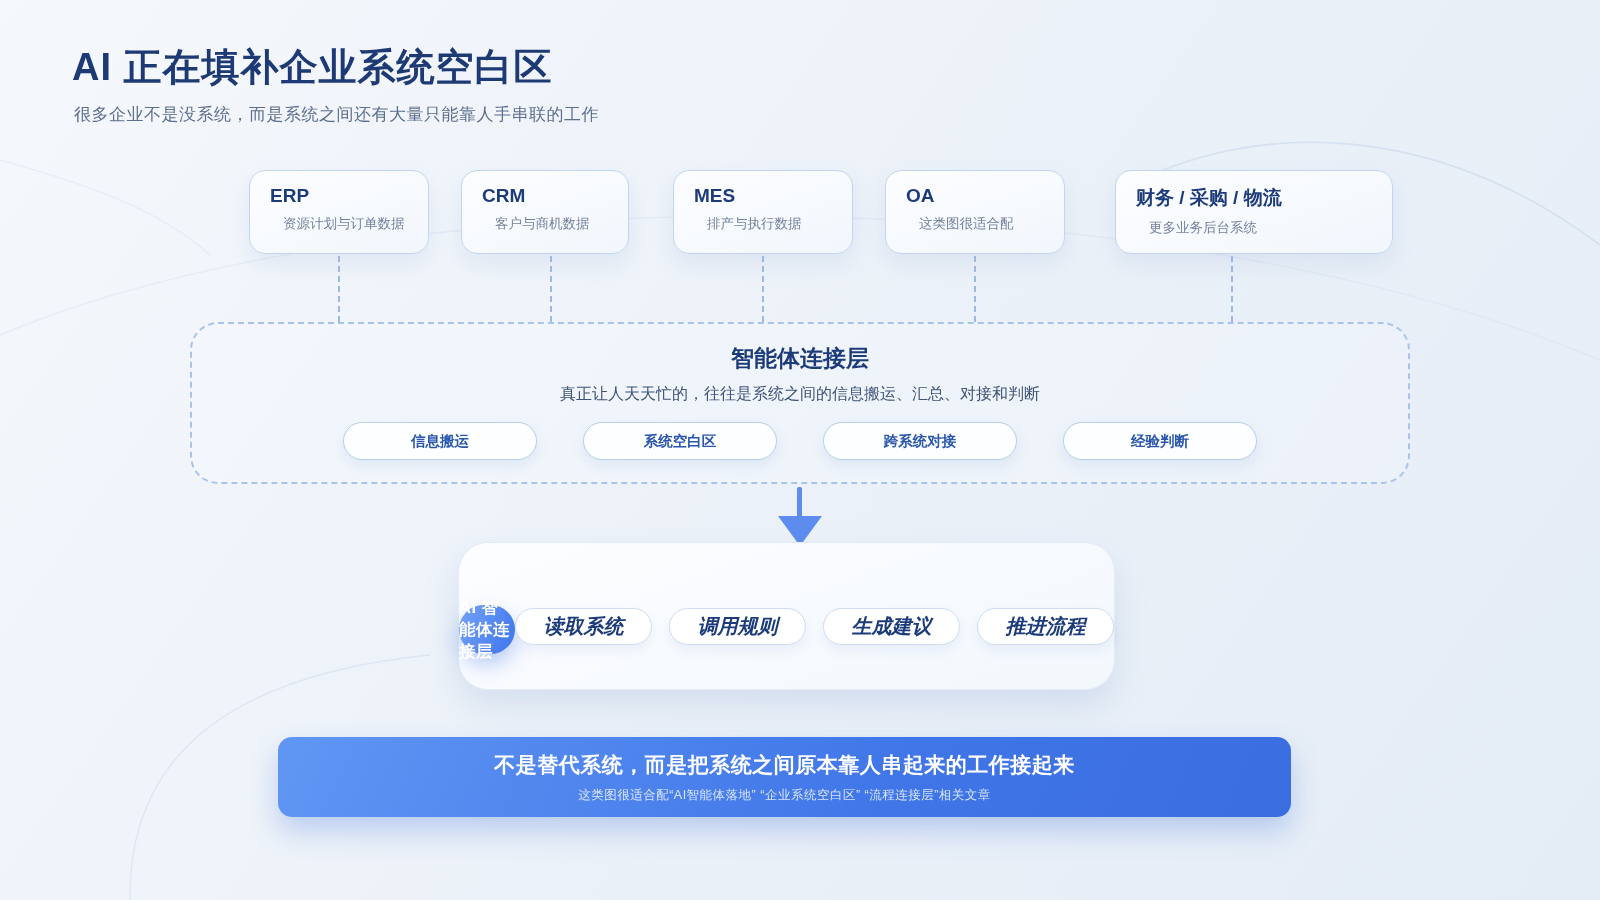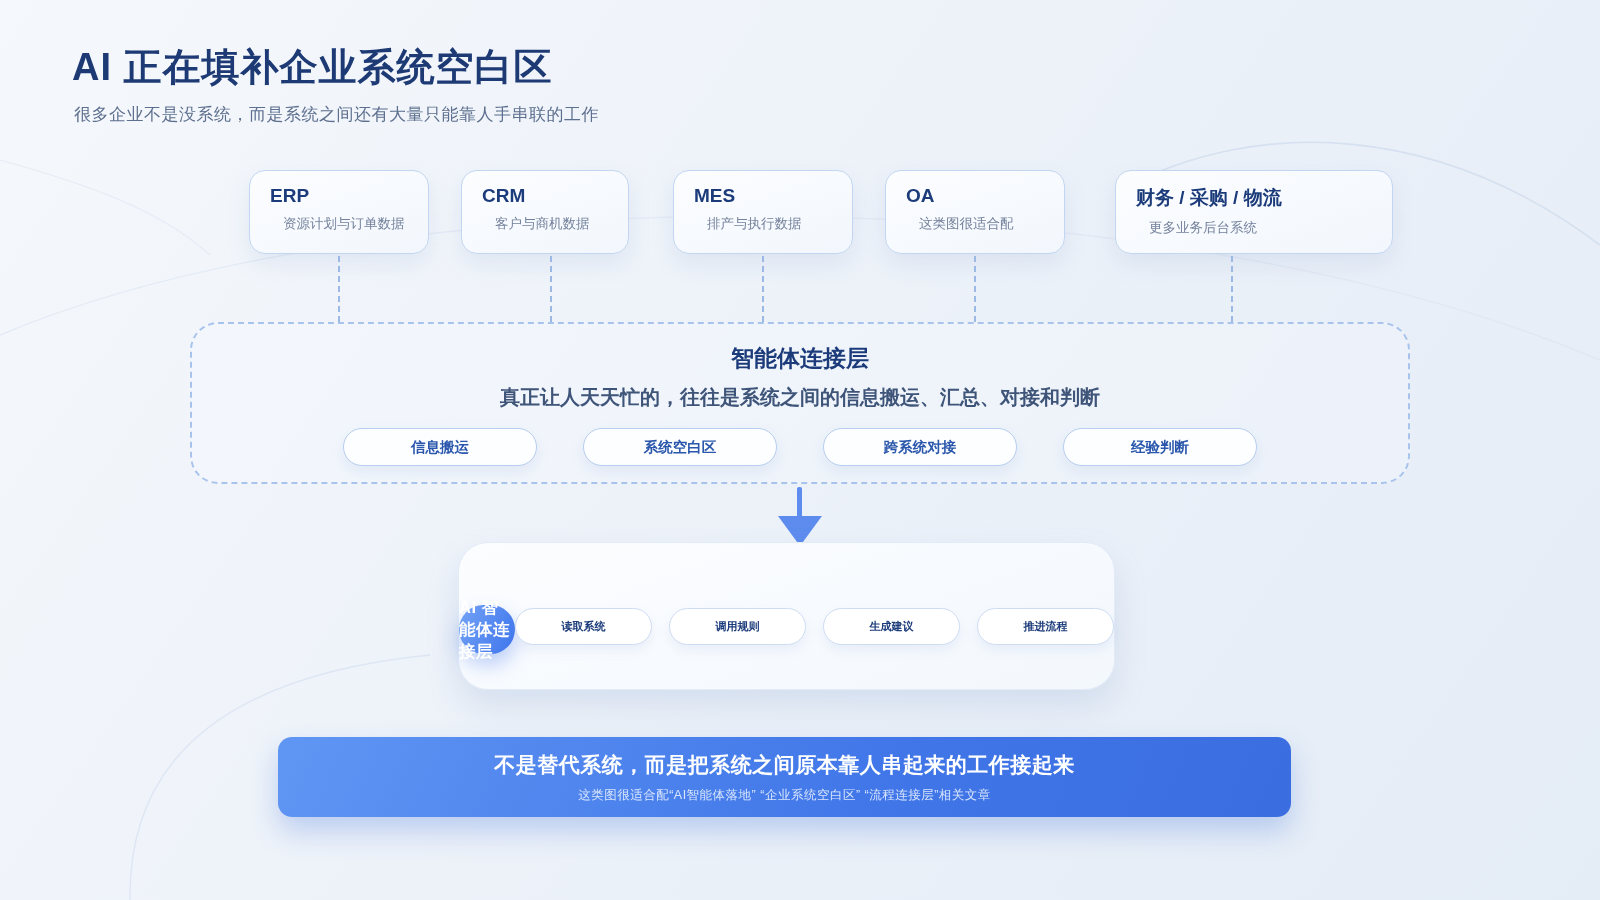--- a/index.html
+++ b/index.html
@@ -47,21 +47,21 @@
   }
   .conn-0{left:338px}.conn-1{left:550px}.conn-2{left:762px}.conn-3{left:974px}.conn-4{left:1231px}
 
   
   .gap-box{
     position:absolute;left:190px;top:322px;width:1220px;height:162px;
     box-sizing:border-box;border:2.5px dashed #a9c4ec;border-radius:28px;
     background:rgba(246,250,255,.35);text-align:center;
   }
   .gap-title{margin-top:19px;font-size:23px;font-weight:bold;color:#1c3b7a;}
-  .gap-sub{margin-top:10px;font-size:20px;color:#3e5478;font-weight:bold;}
+  .gap-sub{margin-top:10px;font-size:16px;color:#3e5478;}
   .gap-tags{display:flex;justify-content:center;gap:46px;margin-top:17px;}
   .gap-tag{
     width:194px;height:38px;line-height:36px;box-sizing:border-box;
     background:#fdfeff;border:1.5px solid #b7ceee;border-radius:19px;
     font-size:14.5px;font-weight:bold;color:#2a57ac;
     box-shadow:0 6px 14px rgba(130,160,210,.15);
   }
 
   
   .arrow-stem{position:absolute;left:797px;top:487px;width:5px;height:32px;background:#5d8cee;border-radius:2px;}
@@ -84,22 +84,23 @@
     background:linear-gradient(115deg,#74a3f6 0%,#3d74ec 100%);
     color:#ffffff;font-weight:bold;font-size:16.5px;letter-spacing:.5px;
     display:flex;align-items:center;justify-content:center;
     box-shadow:0 10px 20px rgba(61,116,236,.35);
   }
   .ai-caps{display:flex;gap:17px;margin-top:20px;}
   .ai-cap{
     width:137px;height:37px;box-sizing:border-box;
     background:#ffffff;border:1.5px solid #cedcf3;border-radius:19px;
     display:flex;align-items:center;justify-content:center;
-    font-size:11px;font-weight:bold;color:#1c3b7a;
+    font-size:20px;font-weight:bold;color:#1c3b7a;
     box-shadow:0 6px 12px rgba(130,160,210,.12);
+    font-style:italic;
   }
 
   
   .banner{
     position:absolute;left:278px;top:737px;width:1013px;height:80px;
     border-radius:14px;
     background:linear-gradient(115deg,#6096f3 0%,#4076e8 60%,#3a6de0 100%);
     box-shadow:0 14px 28px rgba(70,120,220,.30);
     display:flex;flex-direction:column;align-items:center;justify-content:center;
   }

